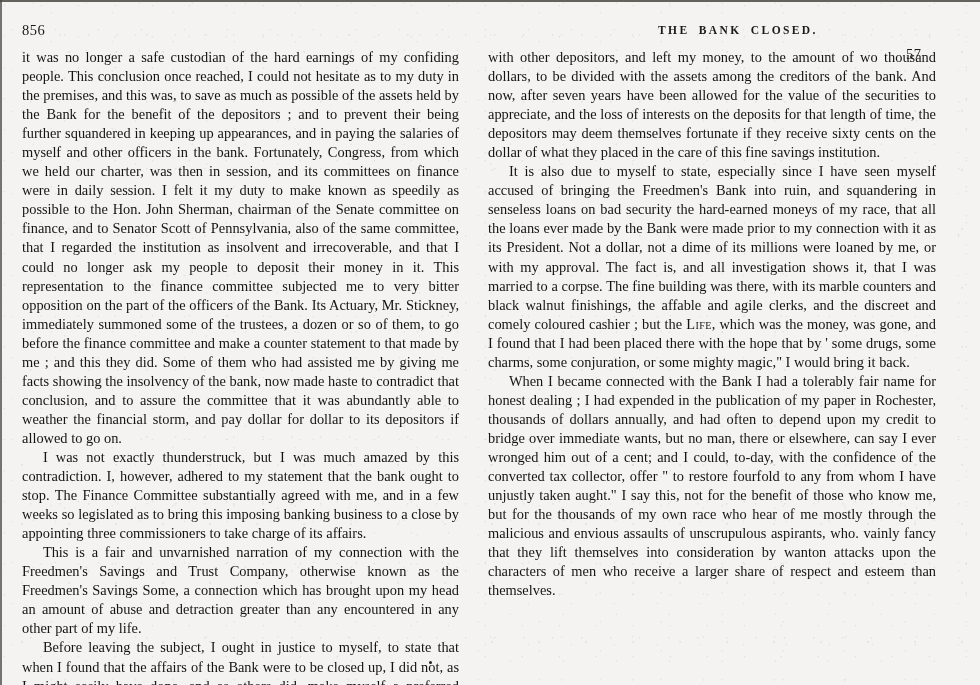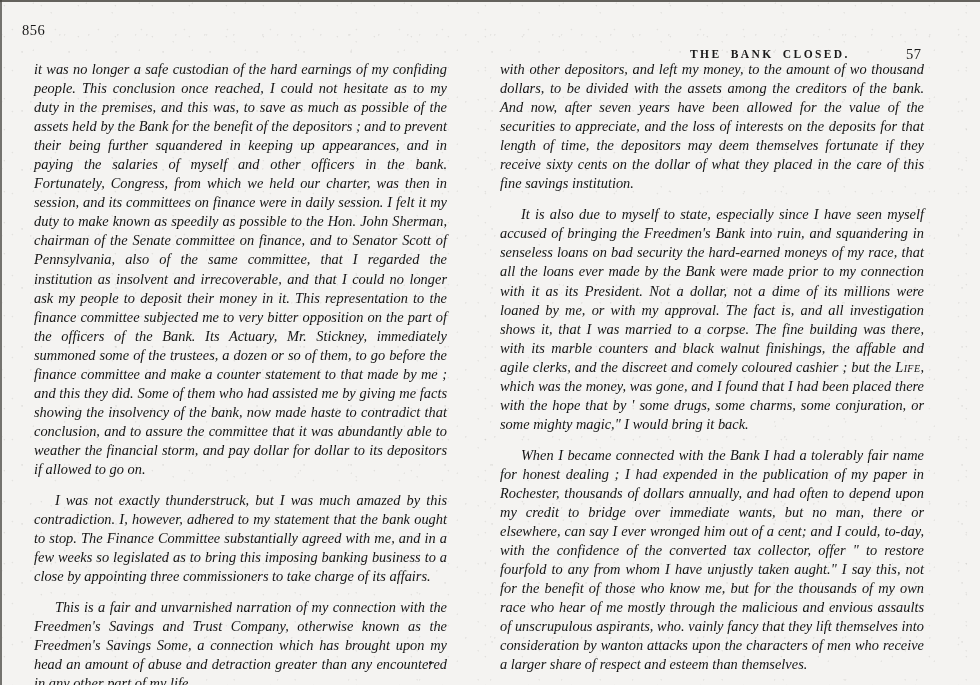--- a/index.html
+++ b/index.html
@@ -66,21 +66,21 @@
     top: 2px;
     font-size: 11.5px;
     font-variant: small-caps;
     text-transform: uppercase;
     letter-spacing: 2.6px;
     word-spacing: 4px;
     font-weight: 700;
     color: #1a1a1a;
   }
   .runhead-left { left: 113px; }
-  .runhead-right { left: 690px; letter-spacing: 2.4px; margin-top: 24px; }
+  .runhead-right { left: 658px; letter-spacing: 2.4px; }
 
   .columns {
     position: absolute;
     top: 48px;
     left: 0;
     width: 980px;
   }
   .col {
     position: absolute;
     top: 0;
@@ -89,23 +89,22 @@
     line-height: 19.05px;
     text-align: justify;
     text-justify: inter-word;
     color: #141414;
     -webkit-font-smoothing: none;
   }
   .col-left  { left: 22px; }
   .col-right { left: 488px; width: 448px; }
 
   .col p {
-    margin: 12px;
+    margin: 0;
     text-indent: 0;
-    font-style: italic;
   }
   .col p.indent {
     text-indent: 1.45em;
   }
   .smallcaps {
     font-variant: small-caps;
     letter-spacing: 0.4px;
   }
   
   .ink-dot {

